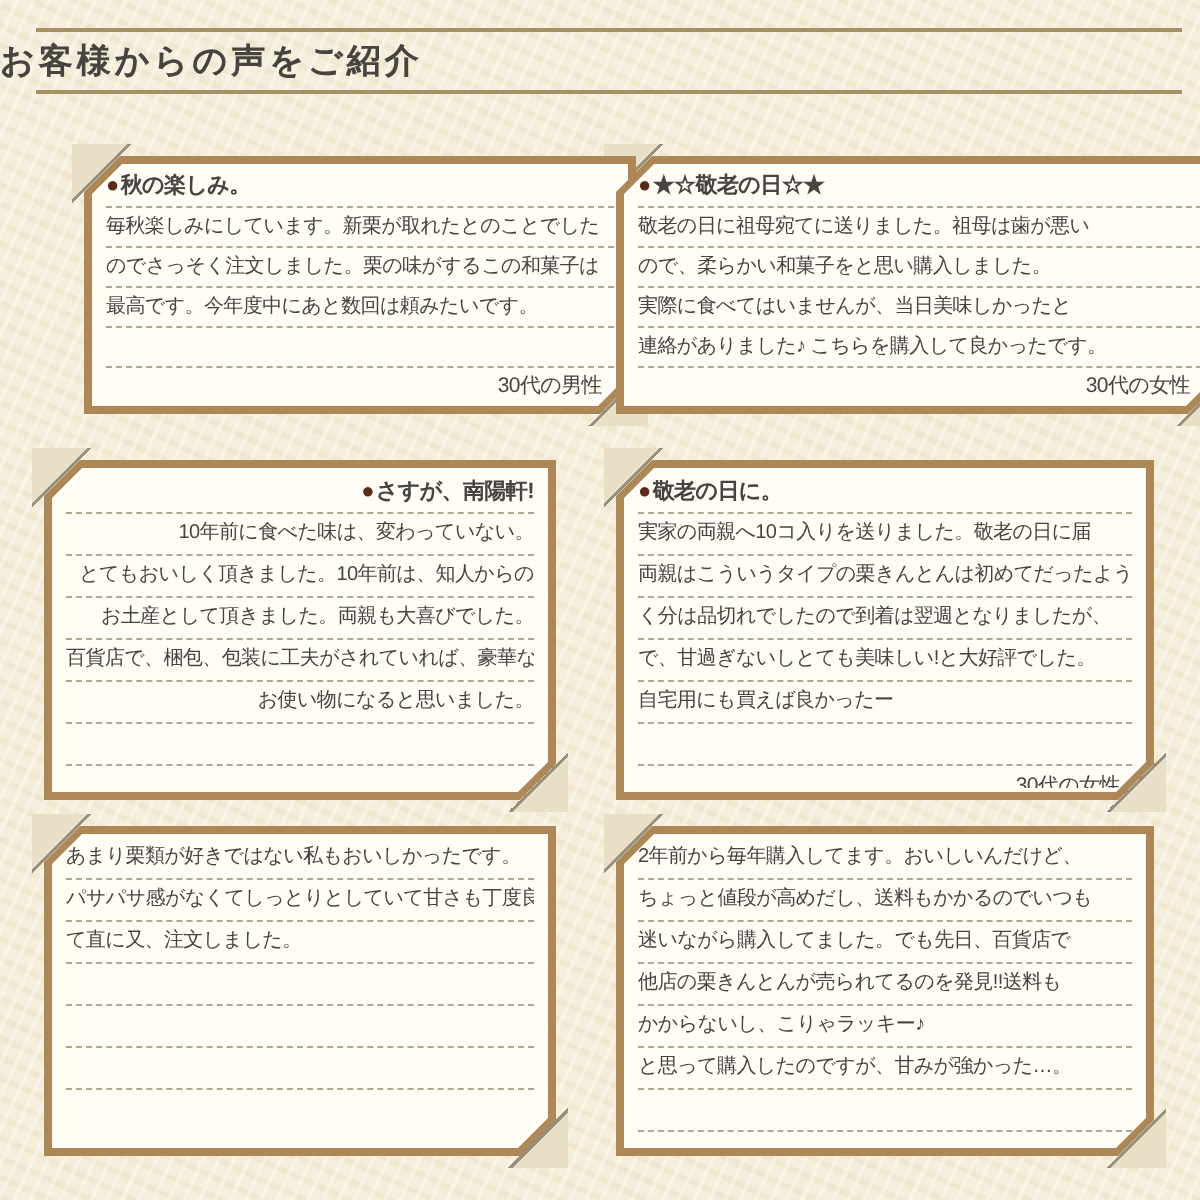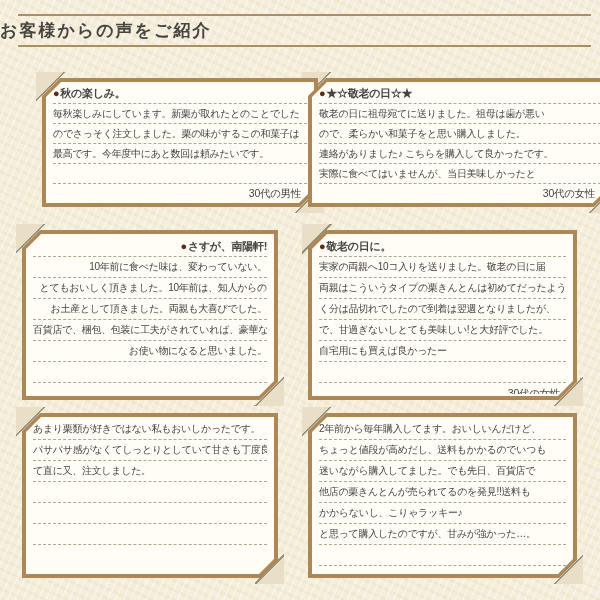--- a/index.html
+++ b/index.html
@@ -85,22 +85,22 @@
     <div class="card card-2">
     <div class="fold fold-tl"></div>
     <div class="fold fold-br"></div>
     <div class="card-shape">
       <div class="card-face"></div>
     </div>
     <div class="card-content">
         <div class="row title-row"><span class="bullet">●</span><span>★☆敬老の日☆★</span></div>
         <div class="row line-row"><span>敬老の日に祖母宛てに送りました。祖母は歯が悪い</span></div>
         <div class="row line-row"><span>ので、柔らかい和菓子をと思い購入しました。</span></div>
+        <div class="row line-row"><span>実際に食べてはいませんが、当日美味しかったと</span></div>
         <div class="row line-row"><span>連絡がありました♪ こちらを購入して良かったです。</span></div>
-        <div class="row line-row"><span>実際に食べてはいませんが、当日美味しかったと</span></div>
         <div class="row sig-row"><span>30代の女性</span></div>
       </div>
   </div>
     <div class="card card-3">
     <div class="fold fold-tl"></div>
     <div class="fold fold-br"></div>
     <div class="card-shape">
       <div class="card-face"></div>
     </div>
     <div class="card-content">

